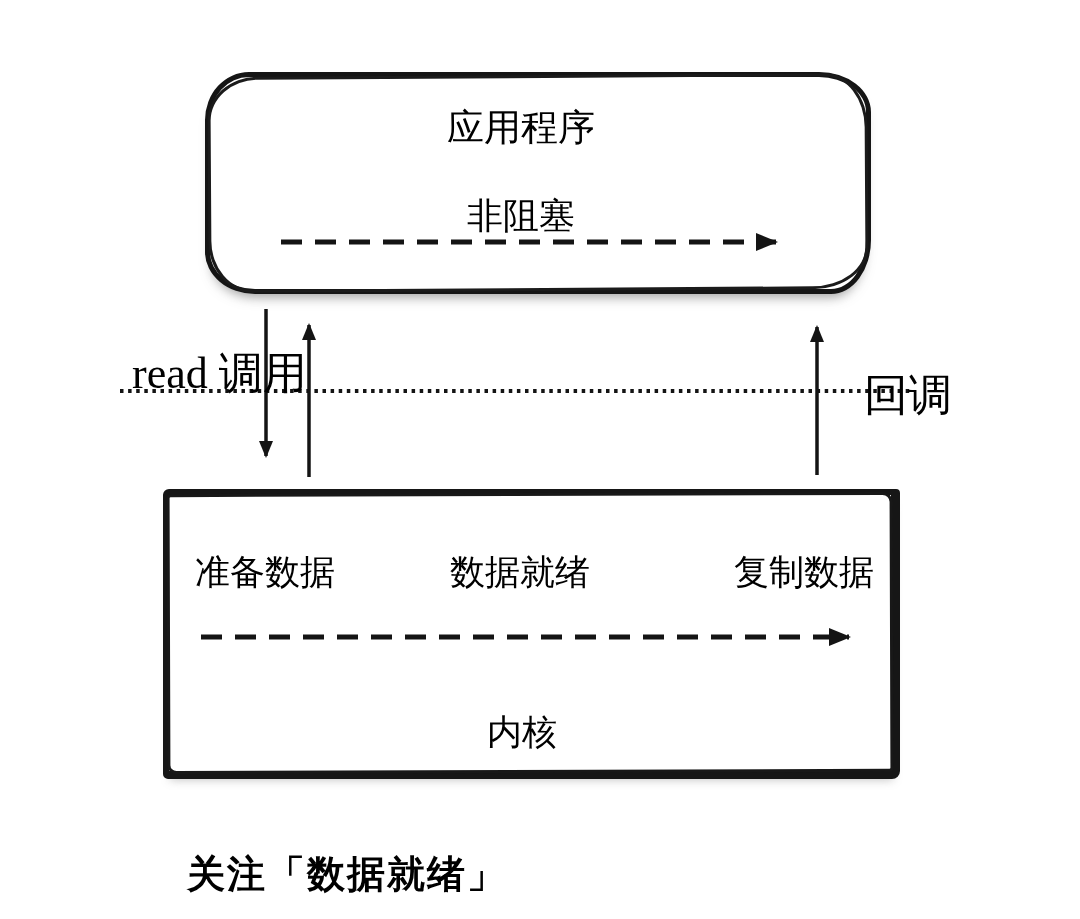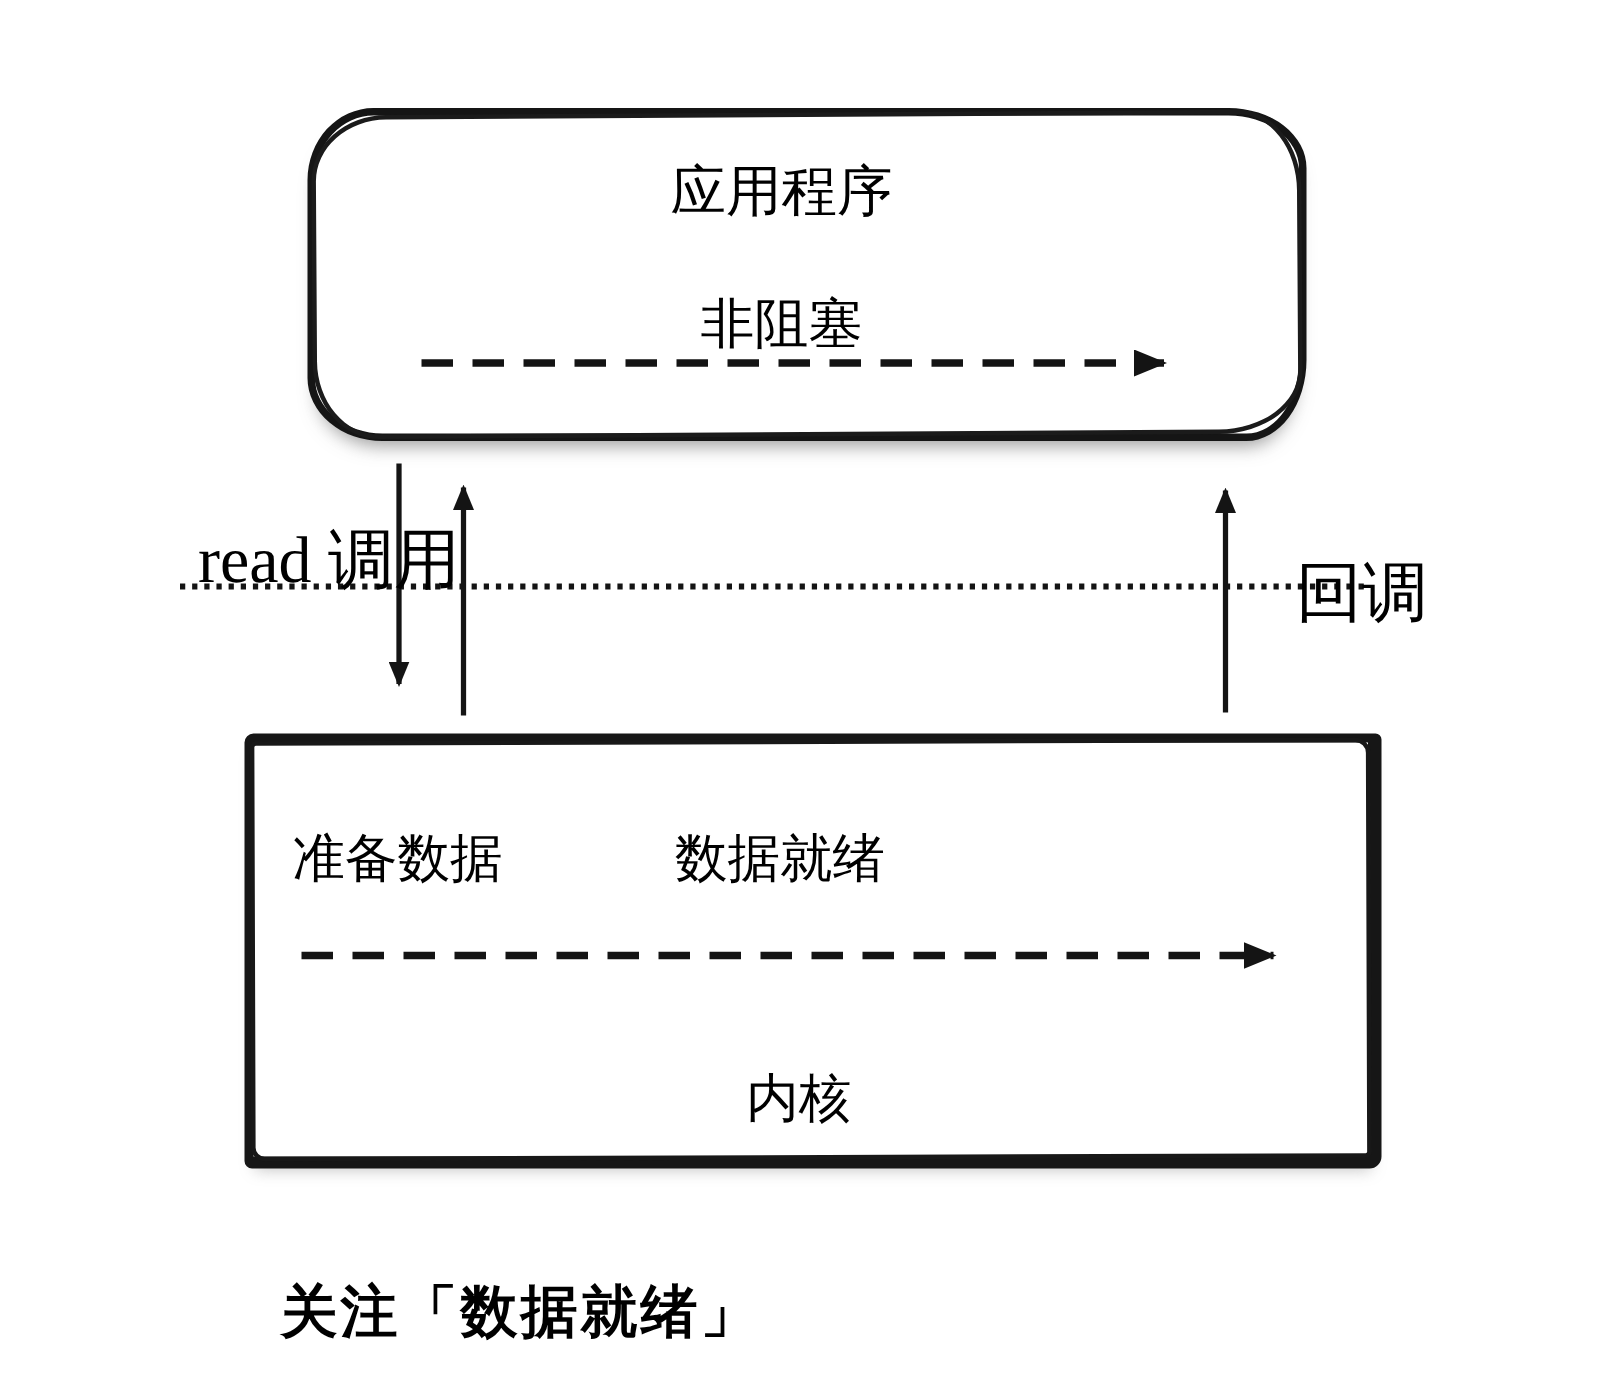--- a/index.html
+++ b/index.html
@@ -23,21 +23,20 @@
     border:3px solid #1b1b1b;
     border-radius:50px 42px 56px 44px / 44px 54px 42px 52px;
     transform:rotate(-0.35deg);
   }
   .kernel-box {
     left:163px; top:489px; width:722px; height:276px;
     border:6px solid #161616; border-right-width:9px; border-bottom-width:8px;
     border-radius:6px 4px 8px 5px;
     box-shadow:0 8px 10px -7px rgba(110,110,110,.4);
     background:#ffffff;
-    padding-left:21px;
   }
   .kernel-box::before {
     content:""; position:absolute; inset:-2px; pointer-events:none;
     border:3px solid #181818;
     border-radius:4px 10px 4px 9px;
     transform:rotate(-0.18deg);
   }
 
   
   .app-title    { left:0; right:0; top:26px;  text-align:center; font-size:37px; transform:translateX(-17px); }
@@ -63,20 +62,21 @@
 <div class="canvas">
 
   <div class="abs app-box">
     <div class="abs app-title">应用程序</div>
     <div class="abs mode-label">非阻塞</div>
   </div>
 
   <div class="abs kernel-box">
     <div class="abs stage-label stage-1">准备数据</div>
     <div class="abs stage-label stage-2">数据就绪</div>
+    <div class="abs stage-label stage-3">复制数据</div>
     <div class="abs kernel-title">内核</div>
   </div>
 
   <svg class="abs overlay" viewBox="0 0 1080 919" xmlns="http://www.w3.org/2000/svg">
     <defs>
       <marker id="ah-big" markerUnits="userSpaceOnUse" markerWidth="22" markerHeight="18" refX="20" refY="9" orient="auto">
         <path d="M0,0 L22,9 L0,18 z" fill="#141414"></path>
       </marker>
       <marker id="ah-small" markerUnits="userSpaceOnUse" markerWidth="17" markerHeight="14" refX="15" refY="7" orient="auto">
         <path d="M0,0 L17,7 L0,14 z" fill="#141414"></path>

